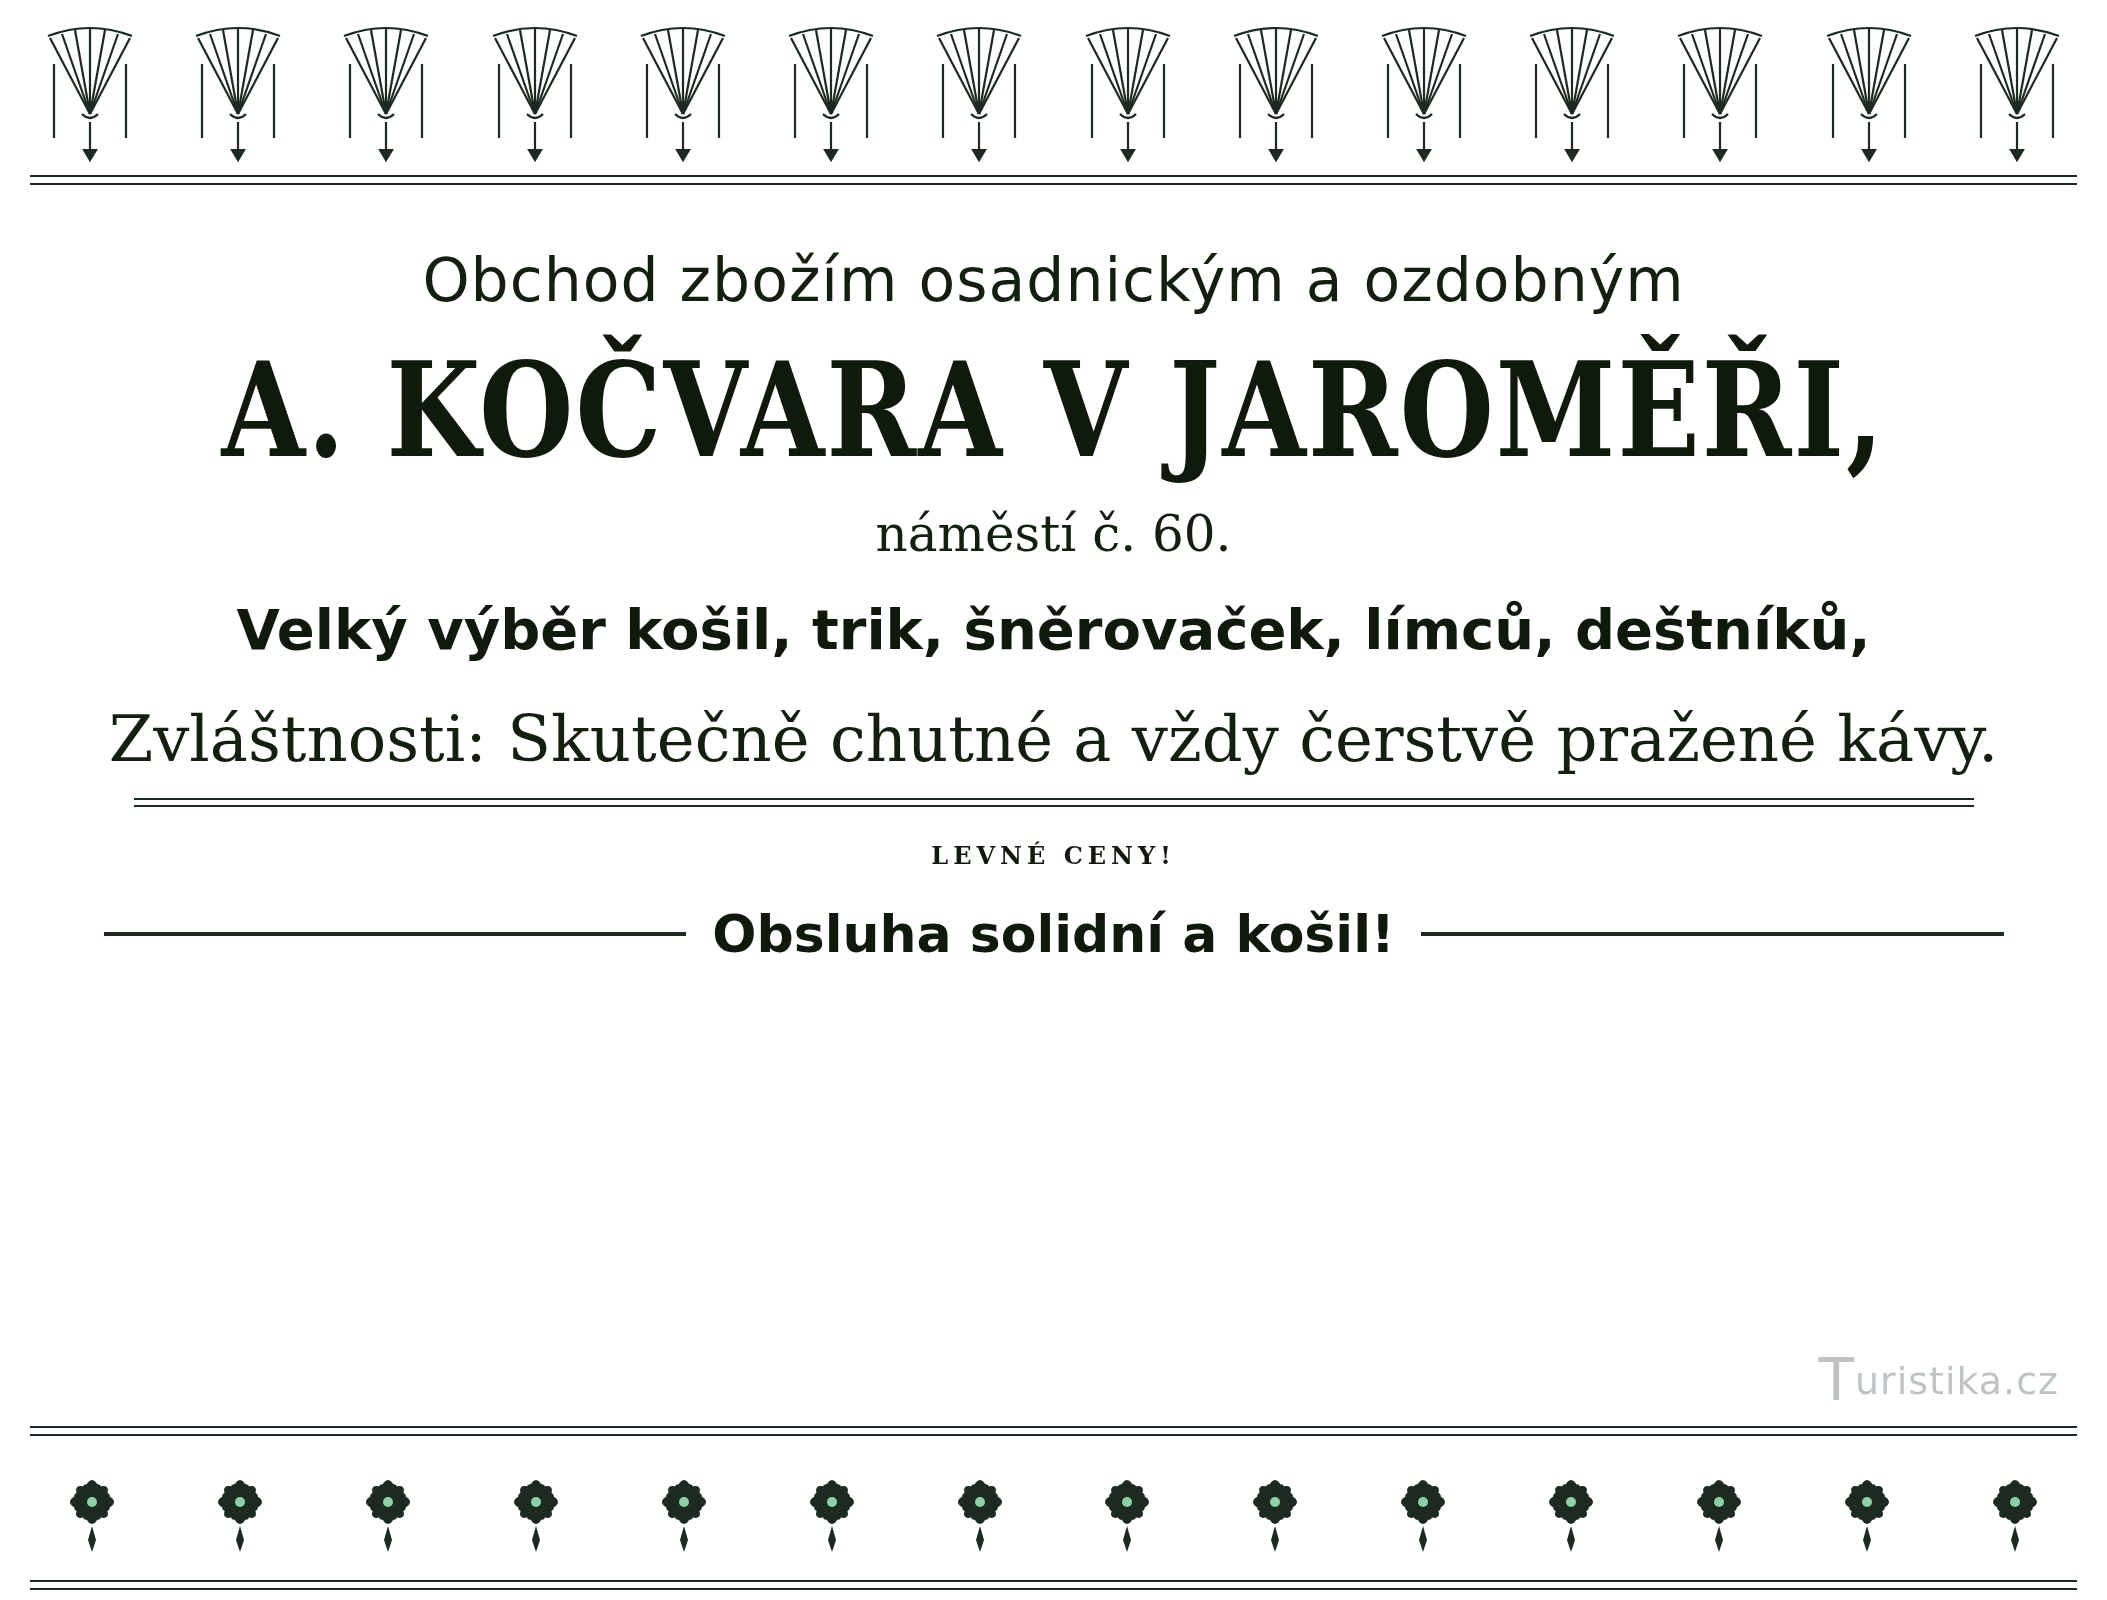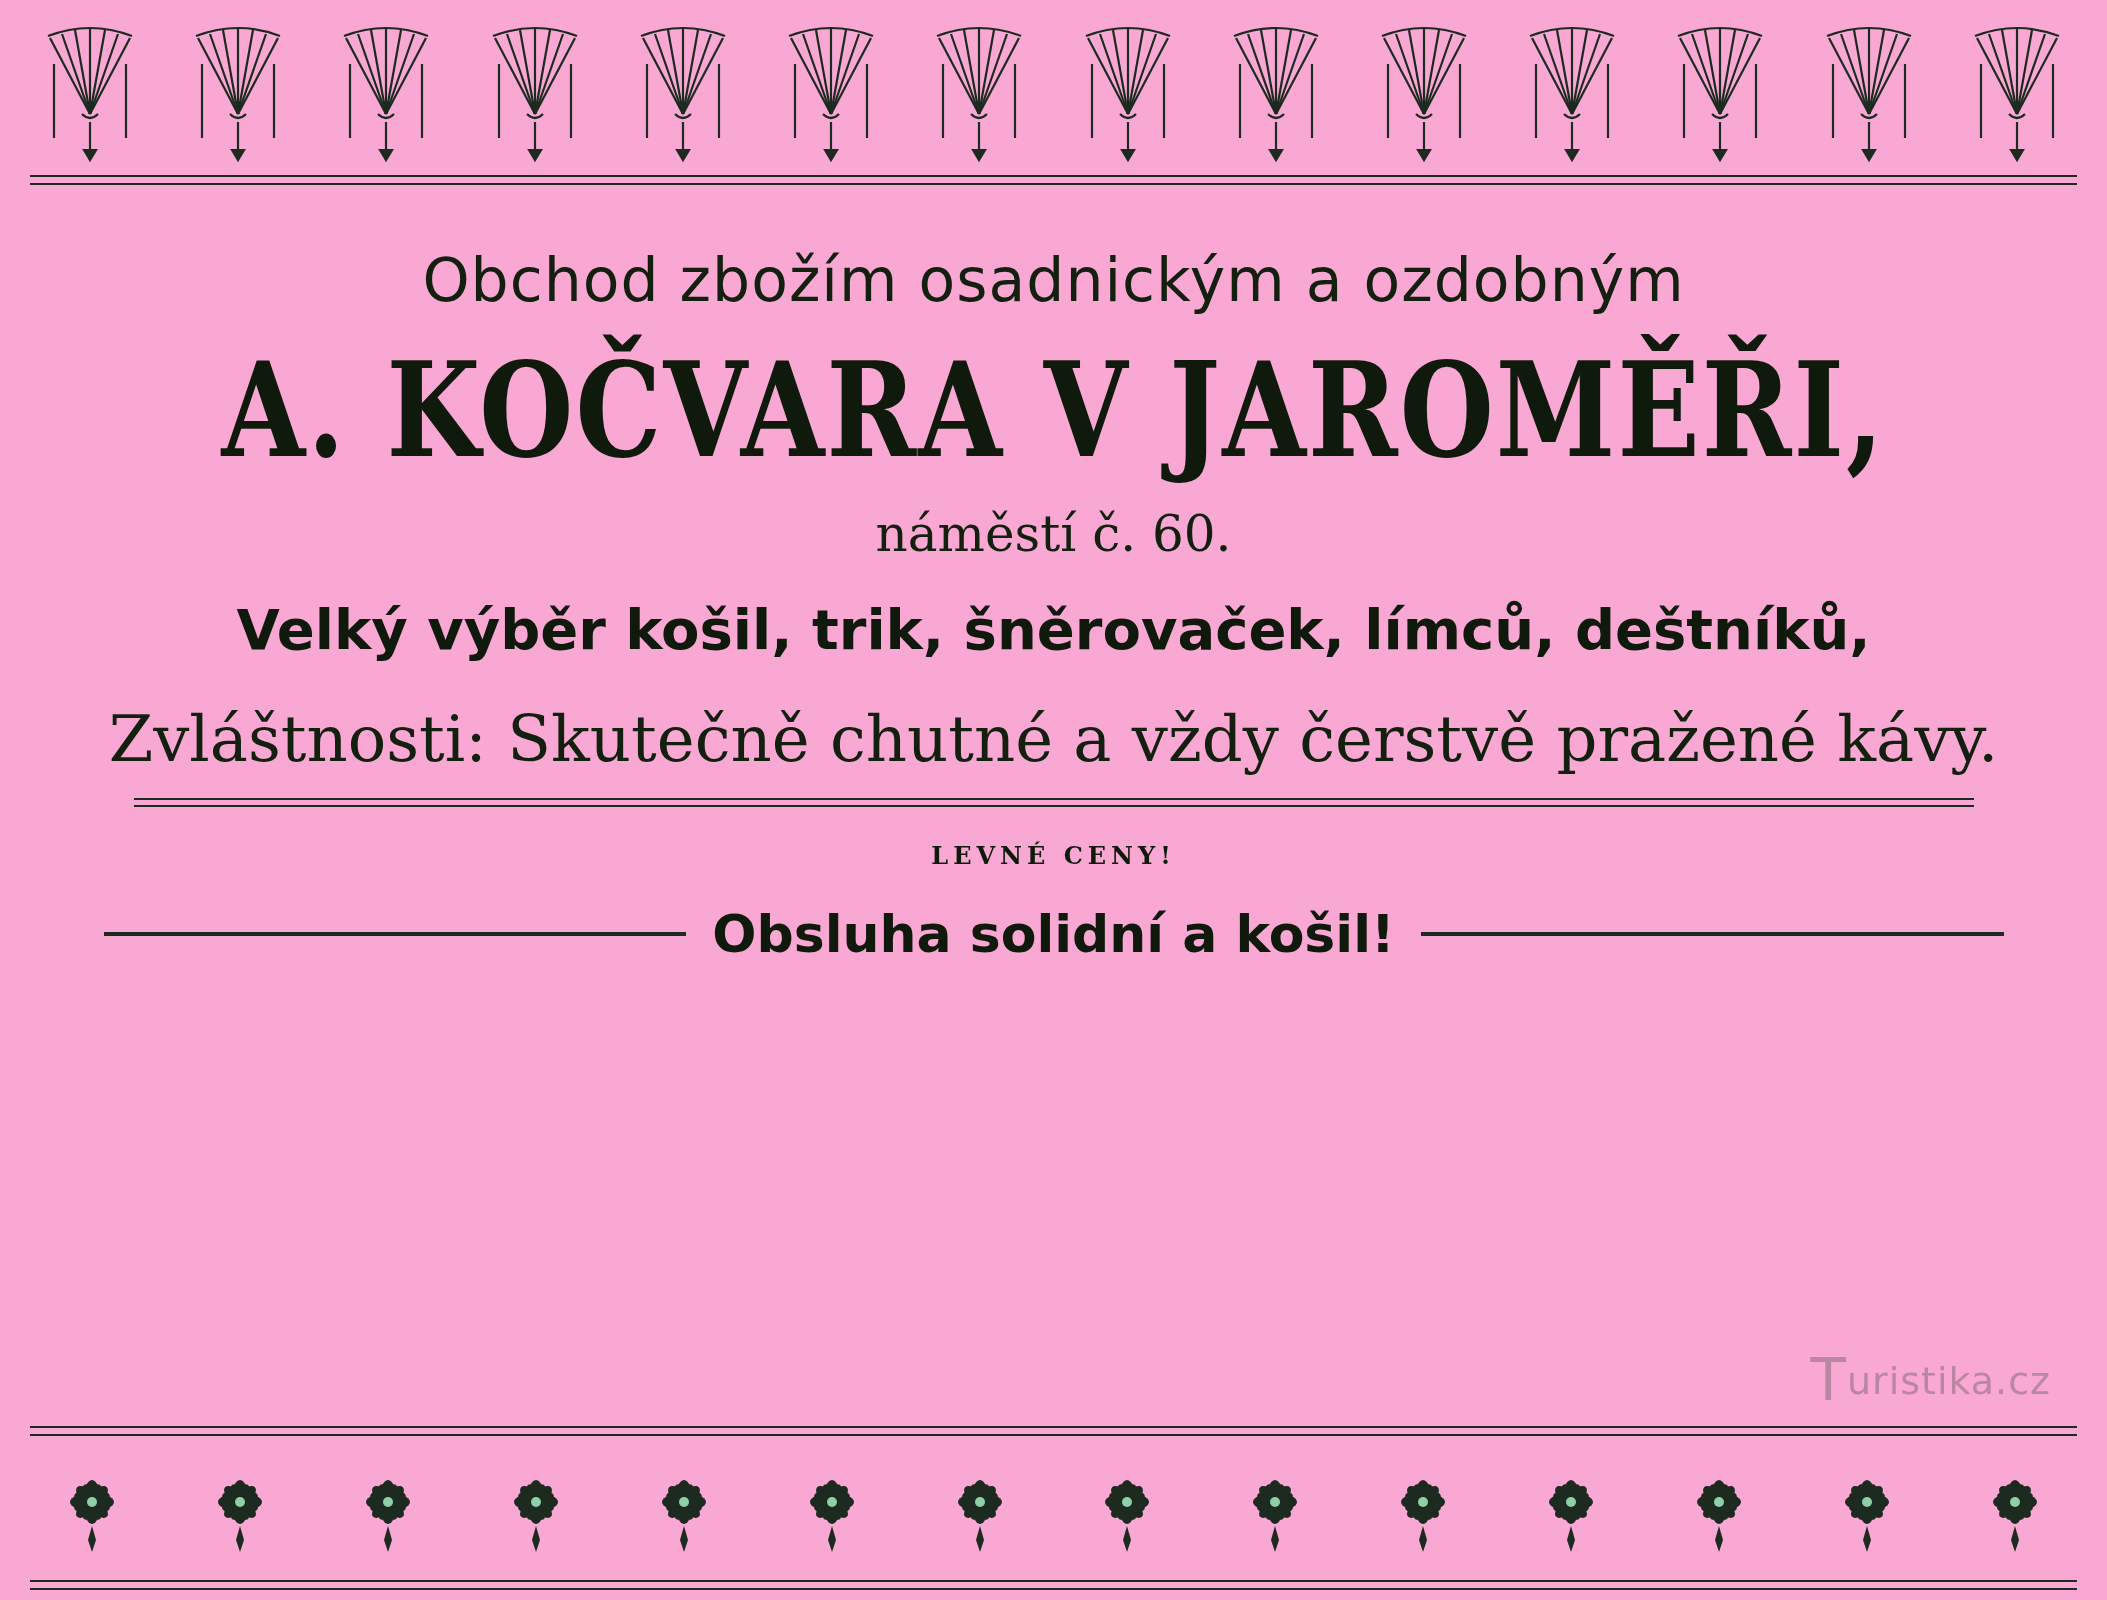--- a/index.html
+++ b/index.html
@@ -11,21 +11,21 @@
     height: 1600px;
     background: #8fcfa8;
     font-family: "Liberation Serif", serif;
     overflow: hidden;
     position: relative;
   }
 
   .card {
     position: absolute;
     inset: 0;
-    background: #f9a8d4;
+    background: #ffffff;
     display: flex;
     flex-direction: column;
     box-sizing: border-box;
   }
 
   
   .top-ornaments {
     position: relative;
     height: 175px;
     display: flex;
@@ -178,21 +178,21 @@
     align-items: center;
     justify-content: space-between;
     padding: 16px 44px 14px 44px;
     box-sizing: border-box;
   }
   .rosette { width: 96px; height: 110px; flex: 0 0 auto; }
   .rosette svg { display: block; }
 
   .watermark {
     position: absolute;
-    right: 56px;
+    right: 48px;
     bottom: 186px;
     font-family: "DejaVu Sans", sans-serif;
     font-size: 38px;
     color: rgba(40, 60, 45, 0.30);
     letter-spacing: 1px;
     pointer-events: none;
   }
   .watermark .wm-big {
     font-size: 58px;
     vertical-align: -6px;

